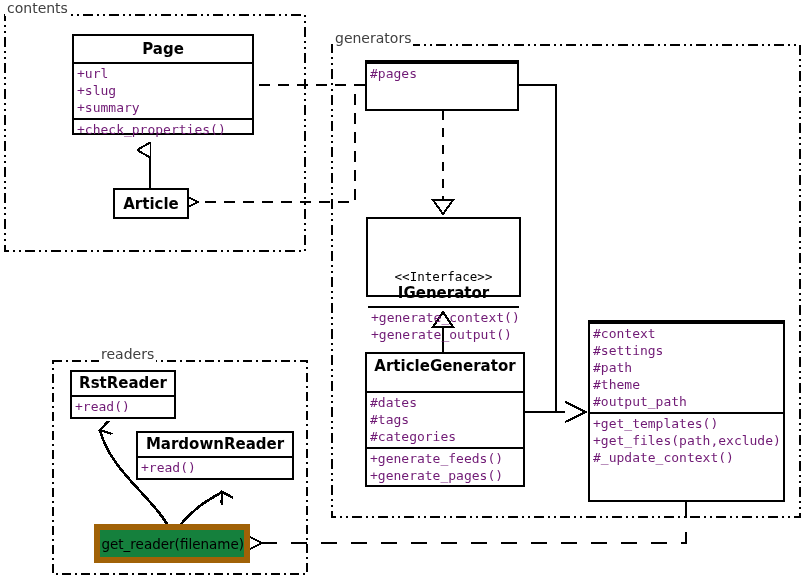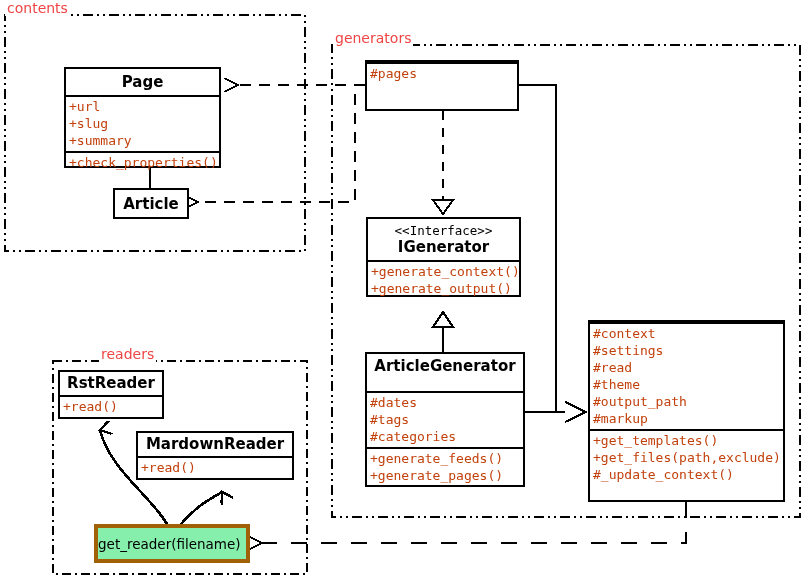--- a/index.html
+++ b/index.html
@@ -42,56 +42,57 @@
     white-space: nowrap;
   }
   .uml-stereotype {
     text-align: center;
     font-weight: normal;
     font-family: "DejaVu Sans Mono", monospace;
     font-size: 12.5px;
     line-height: 15px;
     padding-top: 4px;
     color: #000000;
+    margin-top: 46px;
   }
   .uml-name.with-stereo {
     padding-top: 0px;
     padding-bottom: 4px;
   }
   .uml-section {
     border-top: 2px solid #000000;
     padding: 1px 0 2px 0;
   }
   .uml-member {
     font-family: "DejaVu Sans Mono", monospace;
     font-size: 13px;
     line-height: 17px;
     padding-left: 3px;
     white-space: nowrap;
-    color: #c2410c;
+    color: #701a75;
   }
   .plain-box {
     position: absolute;
     box-sizing: border-box;
-    border: 4px solid #a16207;
-    background: #86efac;
+    border: 6px solid #a16207;
+    background: #15803d;
     z-index: 5;
     display: flex;
     align-items: center;
-    justify-content: flex-start;
+    justify-content: flex-end;
   }
   .plain-box-label {
     font-size: 13.5px;
     color: #000000;
     white-space: nowrap;
   }
   .pkg-label {
     position: absolute;
     font-size: 14px;
-    color: #ef4444;
+    color: #404040;
     background: #ffffff;
     padding: 0 2px;
     white-space: nowrap;
     z-index: 3;
   }
 </style>
 </head>
 <body>
 
 <div id="canvas">
@@ -168,21 +169,21 @@
     </g>
 
   </svg>
 
   <div class="pkg-label" style="left:5px; top:0px;">contents</div>
 
   <div class="pkg-label" style="left:333px; top:30px;">generators</div>
 
   <div class="pkg-label" style="left:55px; top:346px;margin-left:44px;">readers</div>
 
-  <div class="uml-class" style="left:64px; top:34px; width:157px; height:101px;margin-top:33px;">
+  <div class="uml-class" style="left:72px; top:34px; width:182px; height:101px;">
     <div class="uml-name">Page</div>
     <div class="uml-section">
       <div class="uml-member">+url</div>
       <div class="uml-member">+slug</div>
       <div class="uml-member">+summary</div>
     </div>
     <div class="uml-section">
       <div class="uml-member">+check_properties()</div>
     </div>
   </div>
@@ -216,33 +217,32 @@
     <div class="uml-section">
       <div class="uml-member">+generate_feeds()</div>
       <div class="uml-member">+generate_pages()</div>
     </div>
   </div>
 
   <div class="uml-class" style="left:588px; top:320px; width:197px; height:182px;">
     <div class="uml-section">
       <div class="uml-member">#context</div>
       <div class="uml-member">#settings</div>
-      <div class="uml-member">#read</div>
+      <div class="uml-member">#path</div>
       <div class="uml-member">#theme</div>
       <div class="uml-member">#output_path</div>
-      <div class="uml-member">#markup</div>
     </div>
     <div class="uml-section">
       <div class="uml-member">+get_templates()</div>
       <div class="uml-member">+get_files(path,exclude)</div>
       <div class="uml-member">#_update_context()</div>
     </div>
   </div>
 
-  <div class="uml-class" style="left:58px; top:370px; width:106px; height:49px;">
+  <div class="uml-class" style="left:70px; top:370px; width:106px; height:49px;">
     <div class="uml-name" style="padding:2px 4px 3px;">RstReader</div>
     <div class="uml-section">
       <div class="uml-member">+read()</div>
     </div>
   </div>
 
   <div class="uml-class" style="left:136px; top:431px; width:158px; height:49px;">
     <div class="uml-name" style="padding:2px 4px 3px;border-radius:7px;">MardownReader</div>
     <div class="uml-section">
       <div class="uml-member">+read()</div>

